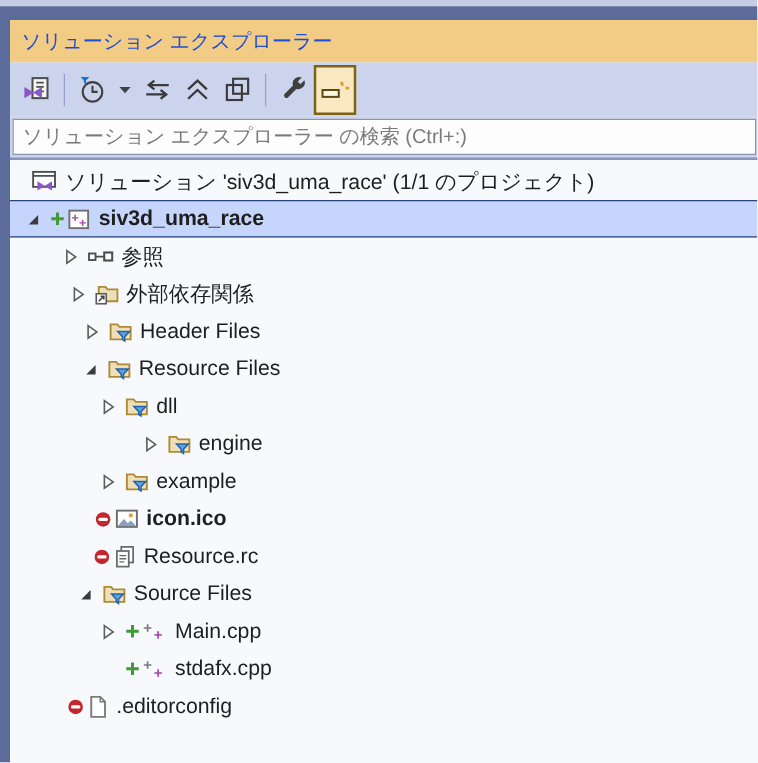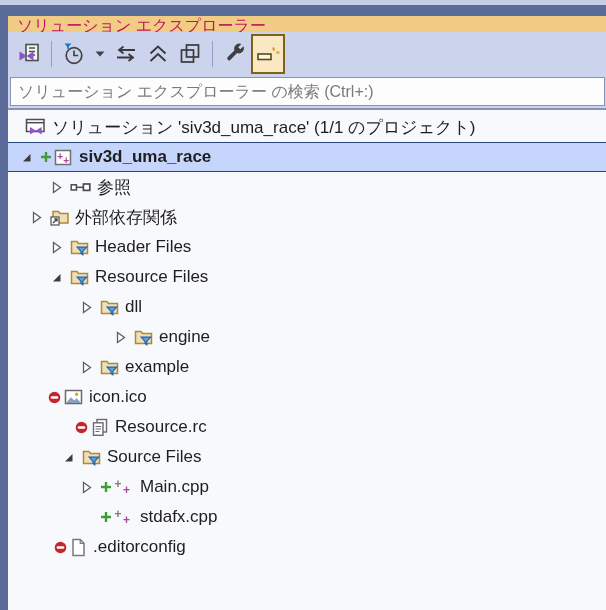--- a/index.html
+++ b/index.html
@@ -6,22 +6,22 @@
   body{
     width:606px;height:610px;position:relative;overflow:hidden;
     font-family:"Liberation Sans","DejaVu Sans",sans-serif;
     background:#f8f9fd;
   }
   .top-light{position:absolute;top:0;left:0;right:0;height:5px;background:#c5cee6}
   .top-bar{position:absolute;top:5px;left:0;right:0;height:11px;background:var(--frame,#5b6b9a)}
   .left-bar{position:absolute;top:16px;left:0;bottom:0;width:8px;background:var(--frame,#5b6b9a)}
   .panel{position:absolute;top:16px;left:8px;right:0;bottom:0;display:flex;flex-direction:column}
 
-  .titlebar{height:16px;flex:none;background:var(--titlebar,#f2cb85);display:flex;align-items:flex-start;
-    padding:0 9px;font-size:16px;color:#be185d}
+  .titlebar{height:34px;flex:none;background:var(--titlebar,#f2cb85);display:flex;align-items:center;
+    padding:0 9px;font-size:16px;color:#1d4ed8}
 
   .toolbar{height:43px;flex:none;background:var(--toolbar,#ccd3ed);display:flex;align-items:center;padding-left:5px}
   .tsep{width:1px;height:26px;background:#93a0c9;margin:0 6px;flex:none}
   .tbtn{width:32px;height:38px;flex:none;display:flex;align-items:center;justify-content:center;
     border:2px solid transparent;background:transparent;padding:0;cursor:default}
   .tbtn.narrow{width:20px}
   .tbtn.active{background:#f9e8c2;border-color:#7d6316;width:34px;height:40px}
 
   .searchrow{flex:none;background:var(--toolbar,#ccd3ed);padding:2px 1px 2px 2px;border-bottom:2px solid #8794b8}
   input.search{width:100%;box-sizing:border-box;height:29px;border:1px solid #8a93b4;background:#fdfdfe;
@@ -166,54 +166,54 @@
         </span>
         <span class="icon">
           <svg width="21" height="18" viewBox="0 0 21 18">
             <rect x="1.2" y="6.8" width="5.2" height="5.2" fill="#fff" stroke="#4d4d4d" stroke-width="1.5"></rect>
             <rect x="13.4" y="6" width="6.4" height="6.4" fill="#fff" stroke="#4d4d4d" stroke-width="1.7"></rect>
             <line x1="6.4" y1="9.3" x2="13.4" y2="9.3" stroke="#4d4d4d" stroke-width="1.5"></line>
           </svg>
         </span>
         <span class="lbl">参照</span>
       </div>
-      <div class="row" style="padding-left: 22px;">
+      <div class="row" style="padding-left: 48px;">
         <span class="slot">
           <span class="icon" style="margin-right: 0px;">
             <svg width="13" height="13" viewBox="0 0 13 13">
               <path d="M3.5 1.5 L10.5 6.5 L3.5 11.5 Z" fill="#fdfdfd" stroke="#5e5e5e" stroke-width="1.3"></path>
             </svg>
           </span>
         </span>
         <span class="icon">
           <svg width="19" height="19" viewBox="0 0 19 19">
             <path d="M3 3.5 h5.4 l1.6 2 h8 v9.5 h-15 z" fill="#eedfb8" stroke="#ad8a35" stroke-width="1.5"></path>
             <rect x="1" y="9" width="8" height="8" fill="#fff" stroke="#5c5c5c" stroke-width="1.3"></rect>
             <path d="M3 15 L7 11 M4.4 11 H7 V13.6" stroke="#444" stroke-width="1.3" fill="none"></path>
           </svg>
         </span>
         <span class="lbl">外部依存関係</span>
       </div>
-      <div class="row" style="padding-left: 42px;">
+      <div class="row" style="padding-left: 42px; margin-left: 17px;">
         <span class="slot">
           <span class="icon" style="margin-right: 0px;">
             <svg width="13" height="13" viewBox="0 0 13 13">
               <path d="M3.5 1.5 L10.5 6.5 L3.5 11.5 Z" fill="#fdfdfd" stroke="#5e5e5e" stroke-width="1.3"></path>
             </svg>
           </span>
         </span>
         <span class="icon">
           <svg width="19" height="19" viewBox="0 0 19 19">
             <path d="M1.5 3.5 h5.4 l1.6 2 h9 v10 h-16 z" fill="#eedfb8" stroke="#ad8a35" stroke-width="1.5"></path>
             <path d="M7.2 9.2 h9.4 l-3.8 4.2 v3.4 l-1.8 -1.3 v-2.1 z" fill="#5ea0e0" stroke="#1f63ad" stroke-width="1.2"></path>
           </svg>
         </span>
         <span class="lbl">Header Files</span>
       </div>
-      <div class="row" style="padding-left: 42px;">
+      <div class="row" style="padding-left: 58px;">
         <span class="slot">
           <span class="icon" style="margin-right: 0px;">
             <svg width="13" height="13" viewBox="0 0 13 13">
               <path d="M10.5 3 V10.5 H3 Z" fill="#3c3c3c"></path>
             </svg>
           </span>
         </span>
         <span class="icon">
           <svg width="19" height="19" viewBox="0 0 19 19">
             <path d="M1.5 3.5 h5.4 l1.6 2 h9 v10 h-16 z" fill="#eedfb8" stroke="#ad8a35" stroke-width="1.5"></path>
@@ -263,21 +263,21 @@
           </span>
         </span>
         <span class="icon">
           <svg width="19" height="19" viewBox="0 0 19 19">
             <path d="M1.5 3.5 h5.4 l1.6 2 h9 v10 h-16 z" fill="#eedfb8" stroke="#ad8a35" stroke-width="1.5"></path>
             <path d="M7.2 9.2 h9.4 l-3.8 4.2 v3.4 l-1.8 -1.3 v-2.1 z" fill="#5ea0e0" stroke="#1f63ad" stroke-width="1.2"></path>
           </svg>
         </span>
         <span class="lbl">example</span>
       </div>
-      <div class="row" style="padding-left: 36px;">
+      <div class="row" style="padding-left: 64px; font-weight: bold;">
         <span class="slot dot">
           <span class="icon" style="margin-right: 0px;">
             <svg width="13" height="13" viewBox="0 0 13 13">
               <circle cx="6.5" cy="6.5" r="5.8" fill="#c5262c"></circle>
               <rect x="2.7" y="5.2" width="7.6" height="2.6" rx="1.2" fill="#fff"></rect>
             </svg>
           </span>
         </span>
         <span class="icon">
           <svg width="19" height="18" viewBox="0 0 19 18">

